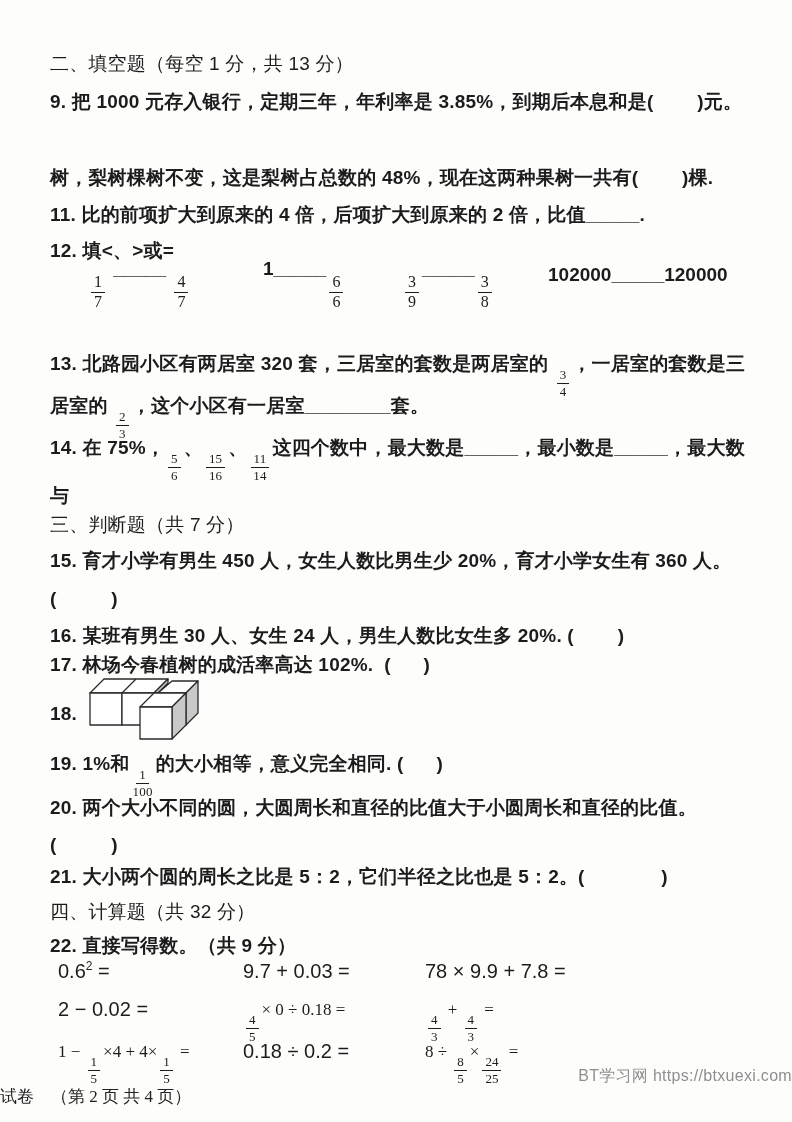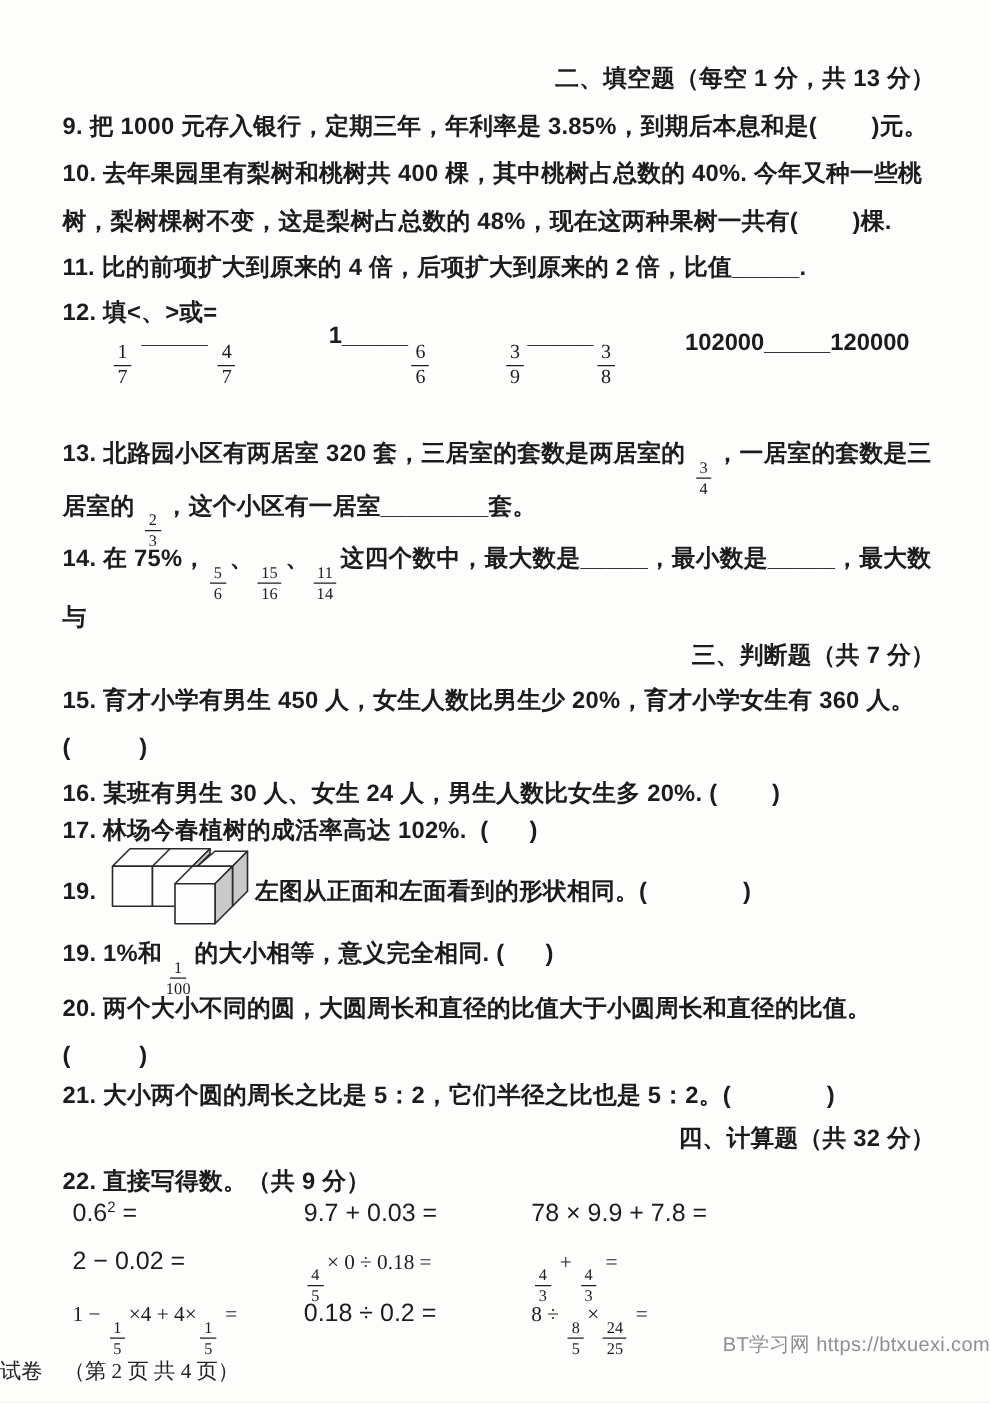--- a/index.html
+++ b/index.html
@@ -6,21 +6,21 @@
   .page{
     position:relative;width:792px;height:1122px;margin:0 auto;
     background:#fdfdfc;color:#1c1c1c;overflow:hidden;
     font-family:"Liberation Sans",sans-serif;
   }
   .ln{
     position:absolute;left:50px;right:44px;
     font-size:19px;font-weight:600;line-height:27px;
     white-space:pre-wrap;letter-spacing:.2px;
   }
-  .heading{font-weight:700;text-align:right;}
+  .heading{font-weight:400;}
   
   .frac{
     display:inline-flex;flex-direction:column;align-items:center;
     vertical-align:-9px;margin:0 3px;line-height:1.05;
     font-family:"Liberation Serif",serif;font-weight:500;font-size:13px;
   }
   .frac .num{display:block;padding:0 3px 1px;border-bottom:1.5px solid currentColor;}
   .frac .den{display:block;padding-top:1px;}
   sup{font-size:12px;line-height:0;vertical-align:super;}
   
@@ -48,21 +48,20 @@
     white-space:pre-wrap;
   }
 </style>
 </head>
 <body>
 
 <div class="page">
 
   <div class="ln heading" style="top:50px">二、填空题（每空 1 分，共 13 分）</div>
   <div class="ln" style="top:88px">9. 把 1000 元存入银行，定期三年，年利率是 3.85%，到期后本息和是(        )元。</div>
-  <div class="ln" style="top:126px">10. 去年果园里有梨树和桃树共 400 棵，其中桃树占总数的 40%. 今年又种一些桃</div>
   <div class="ln" style="top:164px">树，梨树棵树不变，这是梨树占总数的 48%，现在这两种果树一共有(        )棵.</div>
   <div class="ln" style="top:201px">11. 比的前项扩大到原来的 4 倍，后项扩大到原来的 2 倍，比值_____.</div>
   <div class="ln" style="top:237px">12. 填&lt;、&gt;或=</div>
 
   <div class="cmp-row">
     <span class="cmp-item" style="left:38px"><span class="frac"><span class="num">1</span><span class="den">7</span></span> _____ <span class="frac"><span class="num">4</span><span class="den">7</span></span></span>
     <span class="cmp-item" style="left:213px">1_____<span class="frac"><span class="num">6</span><span class="den">6</span></span></span>
     <span class="cmp-item" style="left:352px"><span class="frac"><span class="num">3</span><span class="den">9</span></span>_____<span class="frac"><span class="num">3</span><span class="den">8</span></span></span>
     <span class="cmp-item" style="left:498px;top:14px">102000_____120000</span>
   </div>
@@ -71,37 +70,36 @@
   <div class="ln" style="top:350px">13. 北路园小区有两居室 320 套，三居室的套数是两居室的 <span class="frac"><span class="num">3</span><span class="den">4</span></span>，一居室的套数是三</div>
   <div class="ln" style="top:392px">居室的 <span class="frac"><span class="num">2</span><span class="den">3</span></span>，这个小区有一居室________套。</div>
   <div class="ln" style="top:434px">14. 在 75%，<span class="frac"><span class="num">5</span><span class="den">6</span></span>、<span class="frac"><span class="num">15</span><span class="den">16</span></span>、<span class="frac"><span class="num">11</span><span class="den">14</span></span>这四个数中，最大数是_____，最小数是_____，最大数与</div>
 
   <div class="ln heading" style="top:511px">三、判断题（共 7 分）</div>
   <div class="ln" style="top:547px">15. 育才小学有男生 450 人，女生人数比男生少 20%，育才小学女生有 360 人。</div>
   <div class="ln" style="top:585px">(          )</div>
   <div class="ln" style="top:622px">16. 某班有男生 30 人、女生 24 人，男生人数比女生多 20%. (        )</div>
   <div class="ln" style="top:651px">17. 林场今春植树的成活率高达 102%.  (      )</div>
 
-  <div class="ln" style="top:700px;width:40px">19.</div>
+  <div class="ln" style="top:700px;width:40px">18.</div>
   <svg class="fig" width="120" height="82" viewBox="0 0 120 82">
 
     <polygon class="white-face" points="6,27 20,13 84,13 70,27"></polygon>
     <line x1="52" y1="13" x2="38" y2="27" stroke="#2a2a2a"></line>
     <polygon class="gray-face" points="70,27 84,13 84,17 74,27"></polygon>
     <rect class="white-face" x="6" y="27" width="32" height="32"></rect>
     <rect class="white-face" x="38" y="27" width="32" height="32"></rect>
 
     <polygon class="white-face" points="74,27 88,15 114,15 102,27"></polygon>
     <polygon class="gray-face" points="102,27 114,15 114,47 102,59"></polygon>
 
     <polygon class="white-face" points="56,41 70,27 102,27 88,41"></polygon>
     <polygon class="gray-face" points="88,41 102,27 102,59 88,73"></polygon>
     <rect class="white-face" x="56" y="41" width="32" height="32"></rect>
   </svg>
-  <div class="ln" style="top:700px;left:204px">左图从正面和左面看到的形状相同。(              )</div>
 
   <div class="ln" style="top:750px">19. 1%和<span class="frac"><span class="num">1</span><span class="den">100</span></span>的大小相等，意义完全相同. (      )</div>
   <div class="ln" style="top:794px">20. 两个大小不同的圆，大圆周长和直径的比值大于小圆周长和直径的比值。</div>
   <div class="ln" style="top:831px">(          )</div>
   <div class="ln" style="top:863px">21. 大小两个圆的周长之比是 5：2，它们半径之比也是 5：2。(              )</div>
 
   <div class="ln heading" style="top:898px">四、计算题（共 32 分）</div>
   <div class="ln" style="top:932px">22. 直接写得数。（共 9 分）</div>
 
   <div class="calcrow" style="top:960px">

